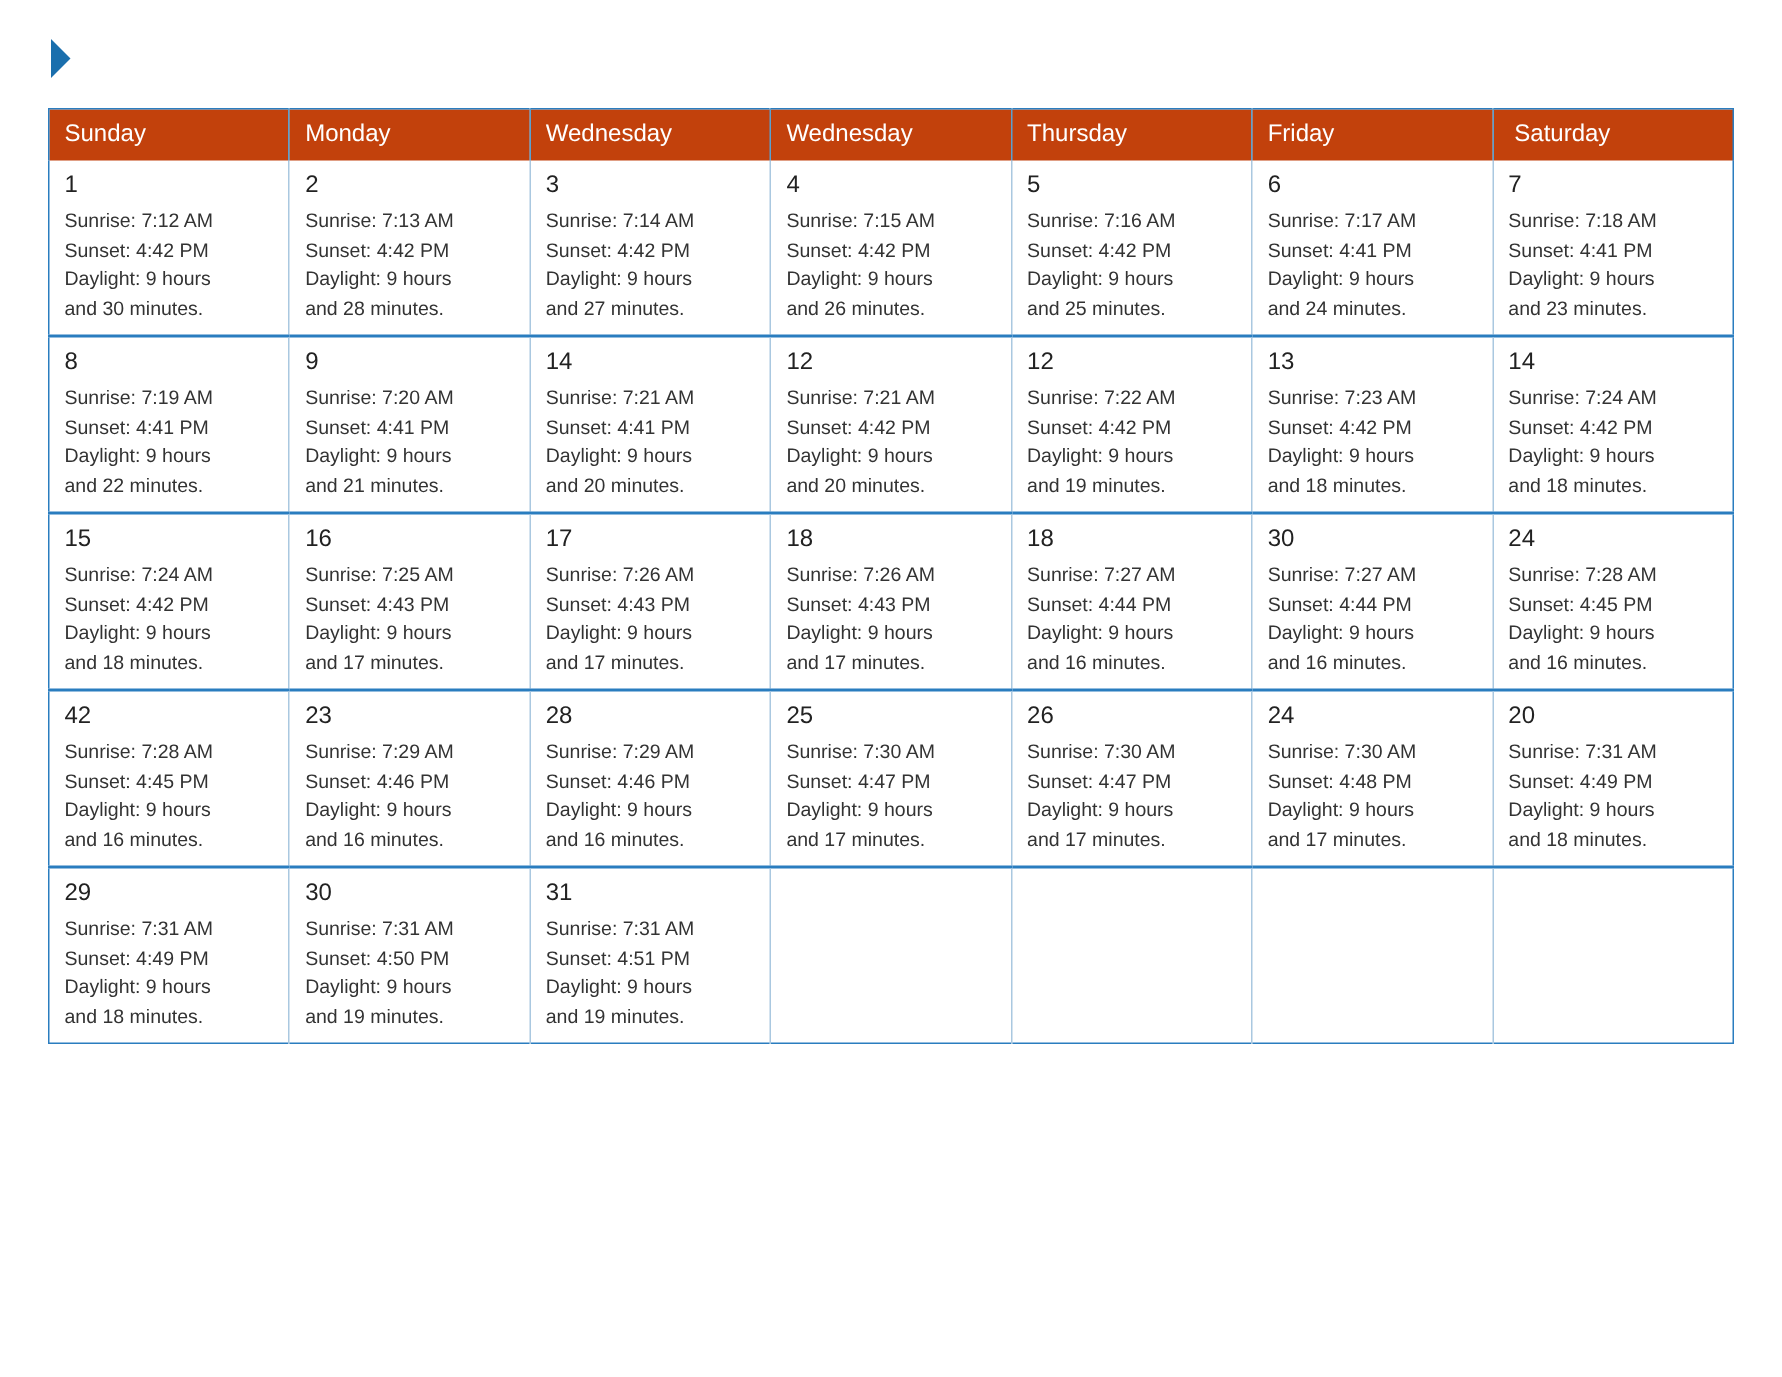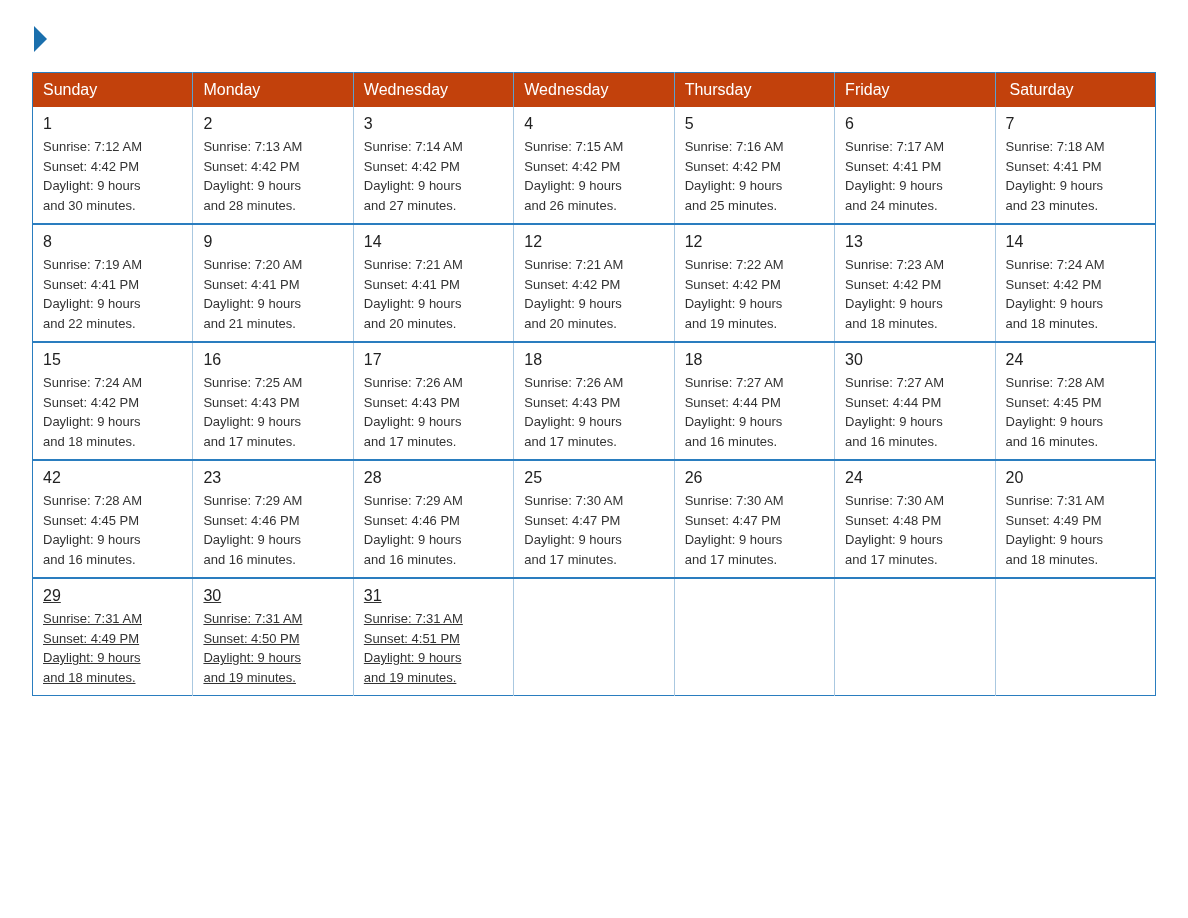--- a/index.html
+++ b/index.html
@@ -84,21 +84,20 @@
       font-size: 13px;
       color: #333;
       width: 14.28%;
       min-height: 90px;
     }
     .calendar-table td:last-child {
       border-right: none;
     }
     .calendar-table tr:last-child td {
       border-bottom: none;
-      text-decoration: underline;
     }
     .day-number {
       font-size: 16px;
       font-weight: normal;
       color: #222;
       display: block;
       margin-bottom: 4px;
     }
     .day-info {
       font-size: 13px;

